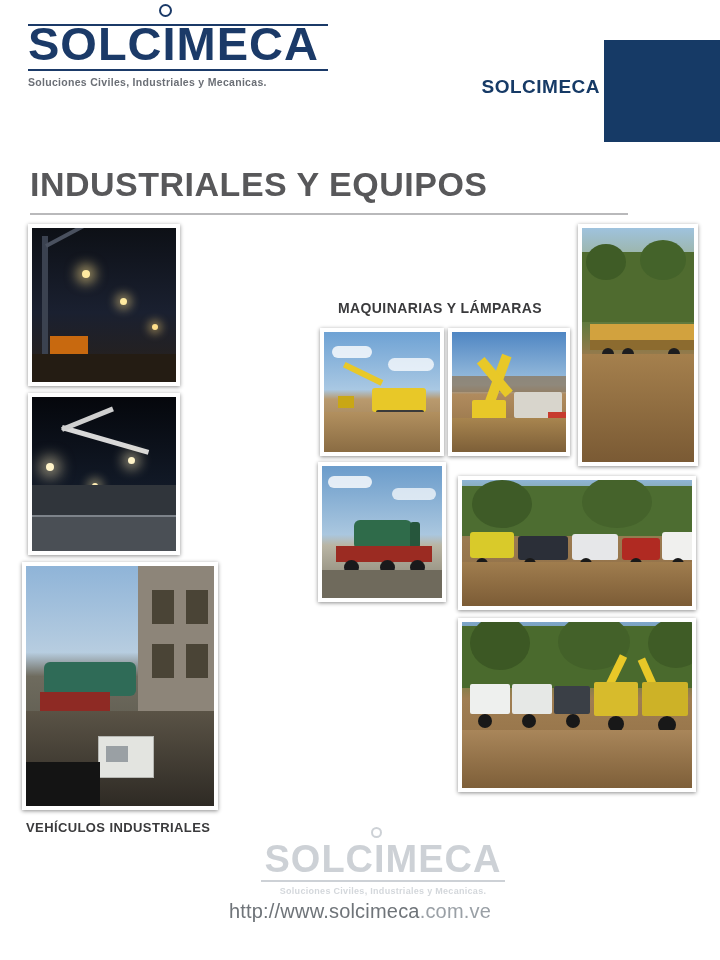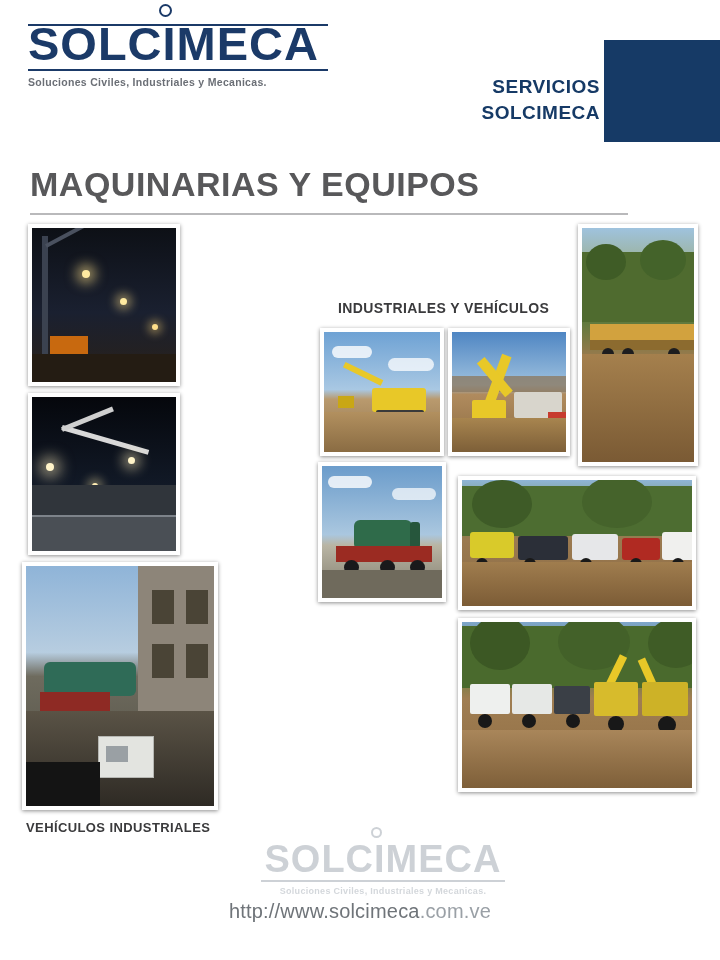--- a/index.html
+++ b/index.html
@@ -188,26 +188,25 @@
     <div class="logo-word">
       <span>SOLCIMECA</span>
       <span class="logo-dot"></span>
     </div>
     <div class="logo-rule-bot"></div>
     <div class="logo-tag">Soluciones Civiles, Industriales y Mecanicas.</div>
   </div>
 
   <div class="blue-box"></div>
   <div class="servicios">
-    <div>SERVICIOS</div>
     <div>SOLCIMECA</div>
   </div>
 </div>
 
-<div class="title">MAQUINARIAS Y EQUIPOS</div>
+<div class="title">INDUSTRIALES Y EQUIPOS</div>
 <div class="title-rule"></div>
 
 <div class="photo" style="left:28px; top:224px; width:152px; height:162px;">
   <div style="position:absolute;inset:0;background:linear-gradient(180deg,#0d1016 0%,#1a2030 55%,#2a2118 100%);"></div>
   <div style="position:absolute;left:10px;top:8px;width:6px;height:150px;background:#3b4250;"></div>
   <div style="position:absolute;left:14px;top:16px;width:60px;height:4px;background:#4a515f;transform:rotate(-28deg);transform-origin:left;"></div>
   <div style="position:absolute;left:50px;top:42px;width:8px;height:8px;border-radius:50%;background:#ffeaa0;box-shadow:0 0 12px 6px rgba(255,225,140,0.55);"></div>
   <div style="position:absolute;left:88px;top:70px;width:7px;height:7px;border-radius:50%;background:#ffeaa0;box-shadow:0 0 10px 5px rgba(255,225,140,0.45);"></div>
   <div style="position:absolute;left:120px;top:96px;width:6px;height:6px;border-radius:50%;background:#ffdf8a;box-shadow:0 0 9px 4px rgba(255,215,120,0.45);"></div>
   <div style="position:absolute;left:18px;top:108px;width:38px;height:30px;background:#c8690f;"></div>
@@ -238,21 +237,21 @@
   <div style="position:absolute;left:20px;top:146px;width:14px;height:14px;border-radius:50%;background:#18181a;"></div>
   <div style="position:absolute;left:56px;top:146px;width:14px;height:14px;border-radius:50%;background:#18181a;"></div>
   <div style="position:absolute;left:0;right:0;bottom:0;height:95px;background:linear-gradient(180deg,#5a5346 0%,#2e2a24 100%);"></div>
   <div style="position:absolute;left:72px;bottom:28px;width:54px;height:40px;background:#e3e4e0;border:1px solid #b6b7b3;"></div>
   <div style="position:absolute;left:80px;bottom:44px;width:22px;height:16px;background:#9aa0a4;"></div>
   <div style="position:absolute;left:0;bottom:0;width:74px;height:44px;background:#141414;"></div>
 </div>
 
 <div class="cap" style="left:26px; top:820px;">VEHÍCULOS INDUSTRIALES</div>
 
-<div class="cap" style="left:338px; top:300px; font-size:14px;">INDUSTRIALES Y VEHÍCULOS</div>
+<div class="cap" style="left:338px; top:300px; font-size:14px;">MAQUINARIAS Y LÁMPARAS</div>
 
 <div class="photo" style="left:320px; top:328px; width:124px; height:128px;">
   <div style="position:absolute;inset:0;background:linear-gradient(180deg,#6ea2d4 0%,#a9c8e3 48%,#b99a6e 56%,#8f7149 100%);"></div>
   <div style="position:absolute;left:8px;top:14px;width:40px;height:12px;border-radius:10px;background:#ffffff;opacity:0.8;"></div>
   <div style="position:absolute;left:64px;top:26px;width:46px;height:13px;border-radius:10px;background:#ffffff;opacity:0.75;"></div>
   <div style="position:absolute;left:48px;top:56px;width:54px;height:24px;background:#e8c828;border-radius:3px;"></div>
   <div style="position:absolute;left:52px;top:78px;width:48px;height:12px;background:#3a3a3a;border-radius:2px;"></div>
   <div style="position:absolute;left:16px;top:48px;width:42px;height:6px;background:#e8c828;transform:rotate(26deg);transform-origin:right;"></div>
   <div style="position:absolute;left:14px;top:64px;width:16px;height:12px;background:#c9a715;"></div>
   <div style="position:absolute;left:0;right:0;bottom:0;height:40px;background:linear-gradient(180deg,#b2905f 0%,#8a6c43 100%);"></div>

